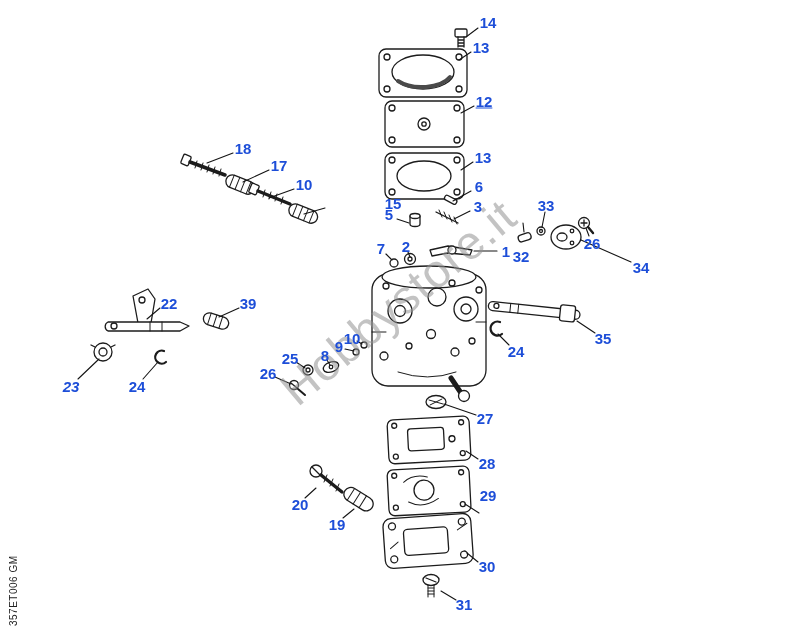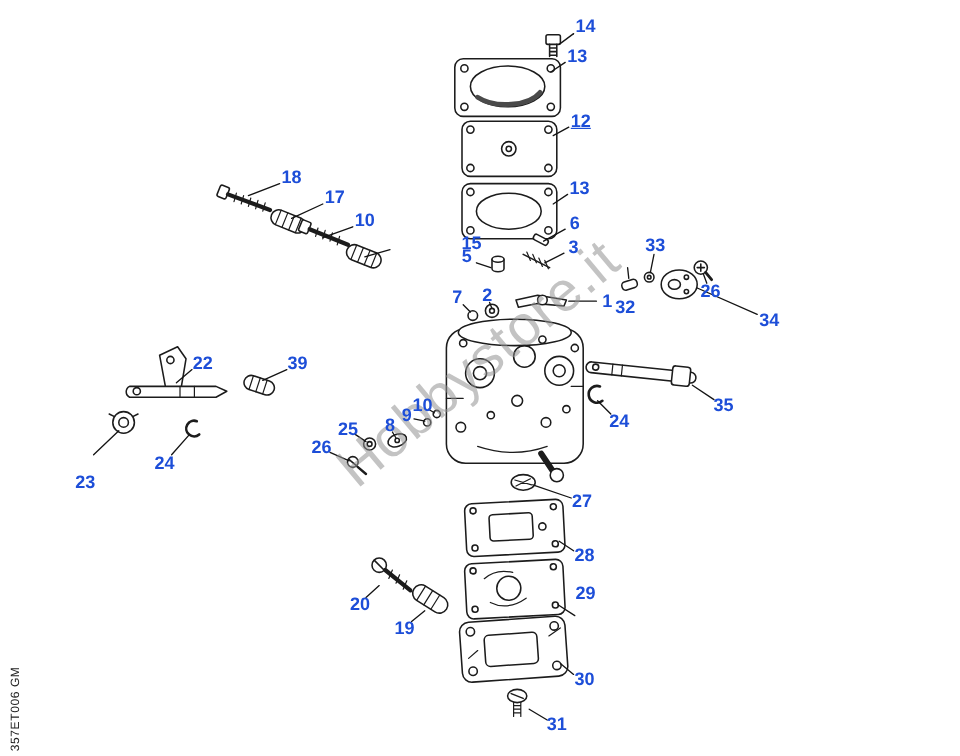--- a/index.html
+++ b/index.html
@@ -303,21 +303,21 @@
       <div class="callout" style="left: 521px; top: 216px; margin-top: 40px;">32</div>
       <div class="callout" style="left: 546px; top: 205px;">33</div>
       <div class="callout" style="left: 592px; top: 243px;">26</div>
       <div class="callout" style="left: 641px; top: 267px;">34</div>
       <div class="callout" style="left: 243px; top: 148px;">18</div>
       <div class="callout" style="left: 279px; top: 165px;">17</div>
       <div class="callout" style="left: 304px; top: 184px;">10</div>
       <div class="callout" style="left: 345px; top: 203px; margin-left: 48px;">15</div>
       <div class="callout" style="left: 169px; top: 303px; text-align: center;">22</div>
       <div class="callout" style="left: 248px; top: 303px;">39</div>
-      <div class="callout" style="left: 71px; top: 402px;">23</div>
+      <div class="callout" style="left: 71px; top: 386px; font-style: italic;">23</div>
       <div class="callout" style="left: 137px; top: 386px;">24</div>
       <div class="callout" style="left: 290px; top: 358px;">25</div>
       <div class="callout" style="left: 268px; top: 373px;">26</div>
       <div class="callout" style="left: 325px; top: 355px;">8</div>
       <div class="callout" style="left: 339px; top: 346px;">9</div>
       <div class="callout" style="left: 352px; top: 338px;">10</div>
       <div class="callout" style="left: 516px; top: 351px;">24</div>
       <div class="callout" style="left: 603px; top: 338px;">35</div>
       <div class="callout" style="left: 485px; top: 418px;">27</div>
       <div class="callout" style="left: 487px; top: 463px;">28</div>

